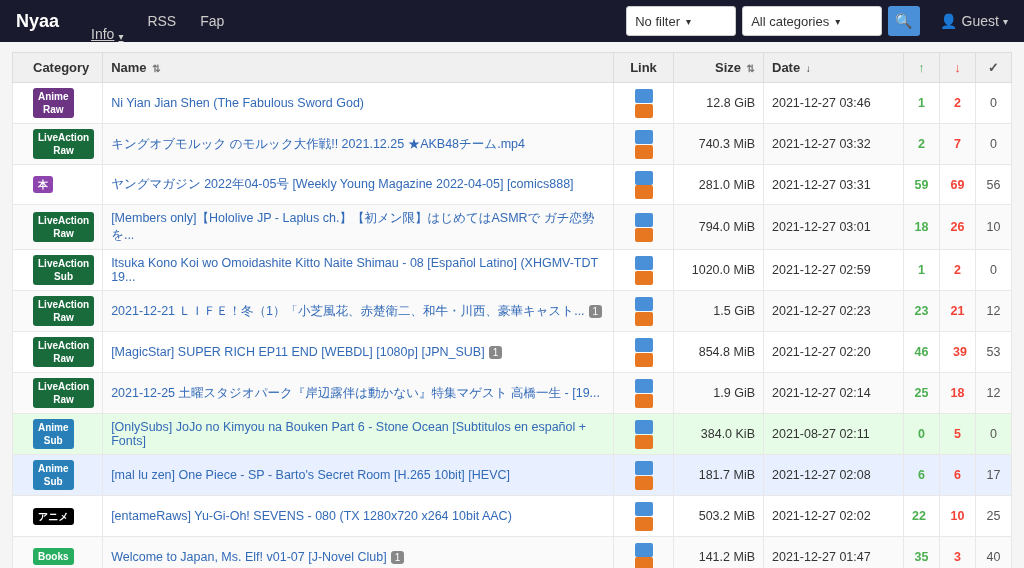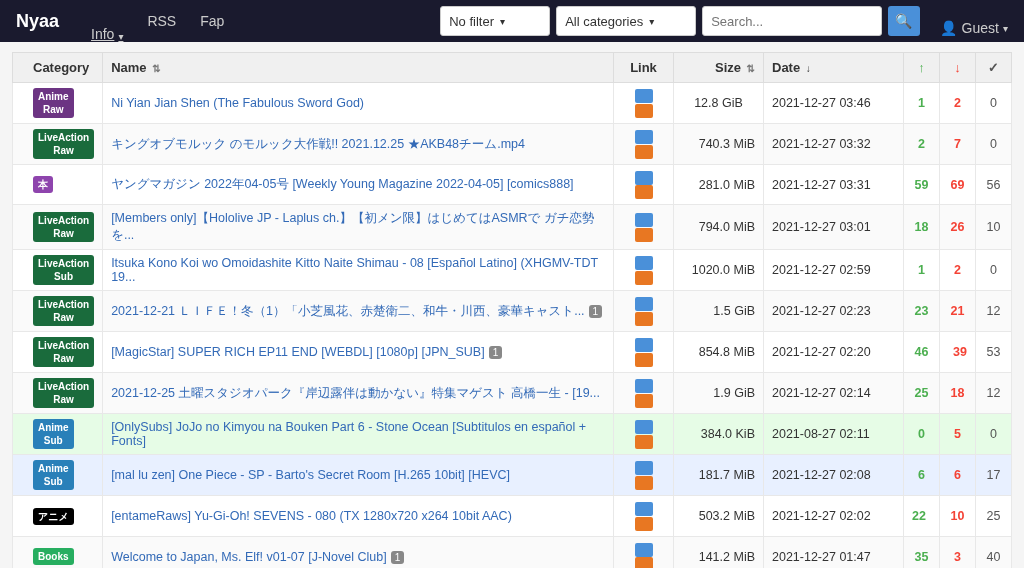--- a/index.html
+++ b/index.html
@@ -33,21 +33,21 @@
     }
     .nav-dropdown {
       display: flex;
       align-items: flex-end;
       gap: 4px;
       text-decoration: underline;
     }
     .nav-spacer { flex: 1; }
     .search-area {
       display: flex;
-      align-items: flex-end;
+      align-items: center;
       gap: 6px;
     }
     .filter-select {
       background: #fff;
       border: 1px solid #ccc;
       border-radius: 3px;
       padding: 4px 8px;
       font-size: 13px;
       height: 30px;
       cursor: pointer;
@@ -167,21 +167,20 @@
 
   <div class="search-area">
     <div class="filter-select">
       <span>No filter</span>
       <span class="chevron">▾</span>
     </div>
     <div class="filter-select category-select">
       <span>All categories</span>
       <span class="chevron">▾</span>
     </div>
-    <input class="search-input" type="text" placeholder="Search..." style="">
     <button class="search-btn">
       <span>🔍</span>
     </button>
     <div class="guest-btn">
       <span>👤</span>
       <span>Guest</span>
       <span class="chevron">▾</span>
     </div>
   </div>
 </nav>
@@ -207,21 +206,21 @@
         <th class="td-se center">↑</th>
         <th class="td-le center">↓</th>
         <th class="td-dl center">✓</th>
       </tr>
     </thead>
     <tbody id="table-body">
     <tr>
           <td class="td-category"><span class="cat-badge" style="background: rgb(108, 52, 131);">Anime<br>Raw</span></td>
           <td class="td-name"><a href="#" class="name-link">Ni Yian Jian Shen (The Fabulous Sword God)</a></td>
           <td class="td-link" style="text-align: center;"><span title="Download torrent" style="display: inline-block; width: 18px; height: 14px; background: rgb(74, 144, 217); border-radius: 2px; margin: 0px 2px; cursor: pointer; vertical-align: middle;"></span><span title="Magnet link" style="display: inline-block; width: 18px; height: 14px; background: rgb(232, 119, 34); border-radius: 2px; margin: 0px 2px; cursor: pointer; vertical-align: middle;"></span></td>
-          <td class="td-size" style="text-align: center;">12.8 GiB</td>
+          <td class="td-size" style="text-align: right;">12.8 GiB</td>
           <td class="td-date">2021-12-27 03:46</td>
           <td class="td-se" style="color: rgb(76, 175, 80); text-align: center;">1</td>
           <td class="td-le" style="color: rgb(244, 67, 54); text-align: center;">2</td>
           <td class="td-dl" style="text-align: center;">0</td>
         </tr>
         <tr style="background: rgb(250, 250, 250);">
           <td class="td-category"><span class="cat-badge" style="background: rgb(26, 107, 60);">LiveAction<br>Raw</span></td>
           <td class="td-name"><a href="#" class="name-link">キングオブモルック のモルック大作戦!! 2021.12.25 ★AKB48チーム.mp4</a></td>
           <td class="td-link" style="text-align: center;"><span title="Download torrent" style="display: inline-block; width: 18px; height: 14px; background: rgb(74, 144, 217); border-radius: 2px; margin: 0px 2px; cursor: pointer; vertical-align: middle;"></span><span title="Magnet link" style="display: inline-block; width: 18px; height: 14px; background: rgb(232, 119, 34); border-radius: 2px; margin: 0px 2px; cursor: pointer; vertical-align: middle;"></span></td>
           <td class="td-size" style="text-align: right;">740.3 MiB</td>

